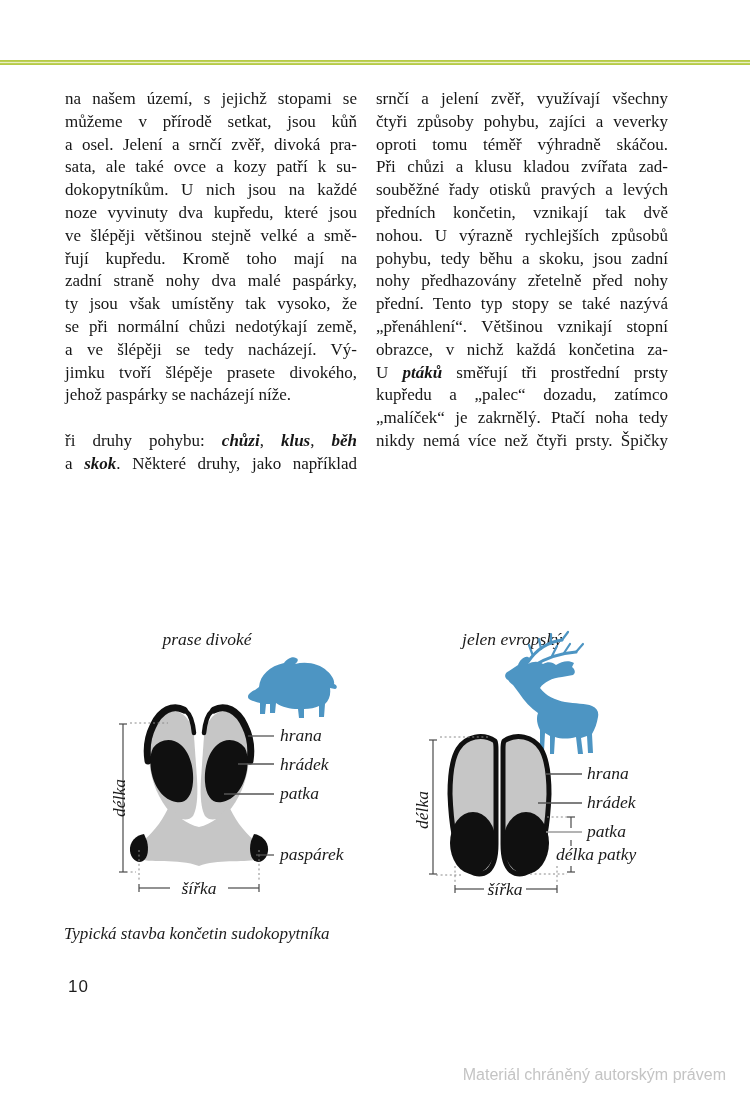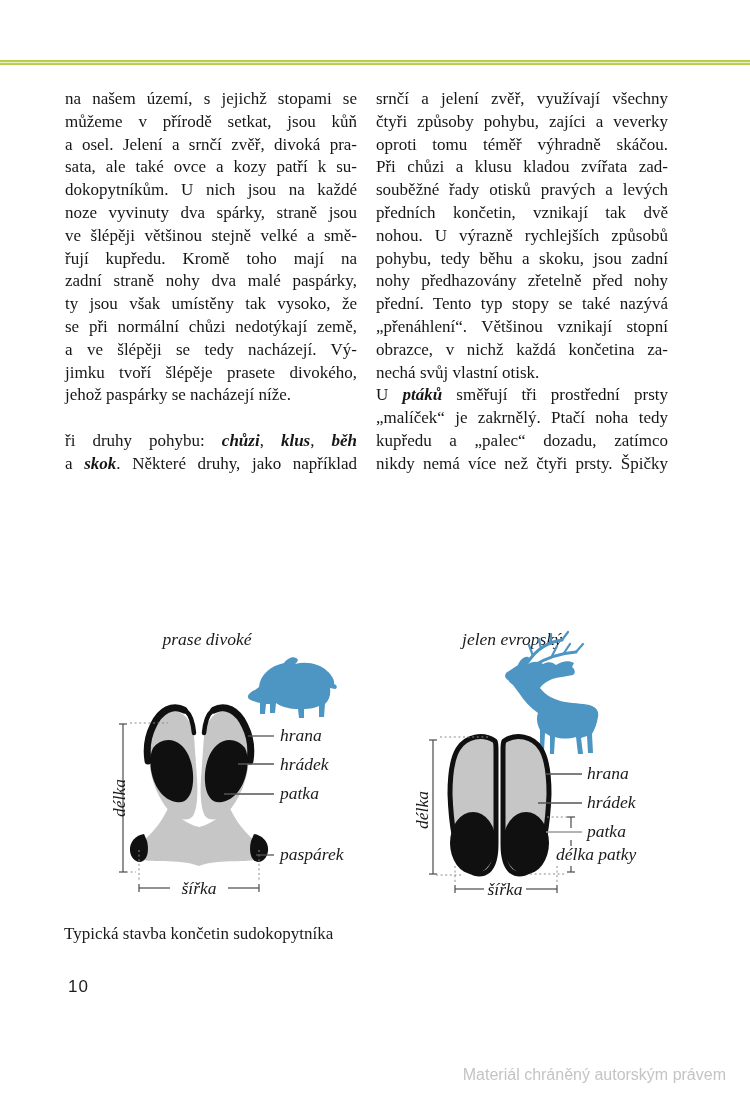--- a/index.html
+++ b/index.html
@@ -20,39 +20,39 @@
   .fig-title,.lbl{font-family:"Liberation Serif", serif;font-style:italic;font-size:17.5px;fill:#1a1a1a;}
   .dimline{stroke:#4a4a4a;stroke-width:1.2;fill:none;}
   .leader{stroke:#555555;stroke-width:1.3;fill:none;}
   .leader.lt{stroke:#9a9a9a;}
   .dotted{stroke:#8a8a8a;stroke-width:1;fill:none;stroke-dasharray:2 2.6;}
   .grayfill{fill:var(--track_gray,#c6c6c6);}
   .blackfill{fill:var(--track_black,#101010);}
   .blackstroke{stroke:var(--track_black,#101010);fill:none;stroke-linecap:round;}
   .bluefill{fill:var(--animal_blue,#4d95c3);}
   .bluestroke{stroke:var(--animal_blue,#4d95c3);fill:none;stroke-linecap:round;}
-  .caption{position:absolute;left:64px;top:924px;font-size:17px;color:#1a1a1a;}
+  .caption{position:absolute;left:64px;top:924px;font-style:italic;font-size:17px;color:#1a1a1a;}
   .page-num{position:absolute;left:68px;top:977px;font-family:"Liberation Sans", sans-serif;font-size:17px;letter-spacing:1px;color:#1c1c1c;}
   .copyright{position:absolute;right:24px;top:1066px;font-family:"Liberation Sans", sans-serif;font-size:16px;color:var(--muted,#c4c4c4);}
 </style>
 </head>
 <body>
 
 <div class="page">
 
   <div class="rule"></div>
 
   <div class="col col-left">
       <div class="para">
         <div class="tline">na našem území, s jejichž stopami se</div>
         <div class="tline">můžeme v přírodě setkat, jsou kůň</div>
         <div class="tline">a osel. Jelení a srnčí zvěř, divoká pra-</div>
         <div class="tline">sata, ale také ovce a kozy patří k su-</div>
         <div class="tline">dokopytníkům. U nich jsou na každé</div>
-        <div class="tline">noze vyvinuty dva spárky, straně jsou</div>
+        <div class="tline">noze vyvinuty dva kupředu, které jsou</div>
         <div class="tline">ve šlépěji většinou stejně velké a smě-</div>
         <div class="tline">řují kupředu. Kromě toho mají na</div>
         <div class="tline">zadní straně nohy dva malé paspárky,</div>
         <div class="tline">ty jsou však umístěny tak vysoko, že</div>
         <div class="tline">se při normální chůzi nedotýkají země,</div>
         <div class="tline">a ve šlépěji se tedy nacházejí. Vý-</div>
         <div class="tline">jimku tvoří šlépěje prasete divokého,</div>
         <div class="tline endline">jehož paspárky se nacházejí níže.</div>
       </div>
       <div class="para gap">
@@ -67,26 +67,25 @@
         <div class="tline">oproti tomu téměř výhradně skáčou.</div>
         <div class="tline">Při chůzi a klusu kladou zvířata zad-</div>
         <div class="tline">souběžné řady otisků pravých a levých</div>
         <div class="tline">předních končetin, vznikají tak dvě</div>
         <div class="tline">nohou. U výrazně rychlejších způsobů</div>
         <div class="tline">pohybu, tedy běhu a skoku, jsou zadní</div>
         <div class="tline">nohy předhazovány zřetelně před nohy</div>
         <div class="tline">přední. Tento typ stopy se také nazývá</div>
         <div class="tline">„přenáhlení“. Většinou vznikají stopní</div>
         <div class="tline">obrazce, v nichž každá končetina za-</div>
-        <div class="tline endline">nechá svůj vlastní otisk.</div>
       </div>
       <div class="para">
         <div class="tline">U <b>ptáků</b> směřují tři prostřední prsty</div>
+        <div class="tline">kupředu a „palec“ dozadu, zatímco</div>
         <div class="tline">„malíček“ je zakrnělý. Ptačí noha tedy</div>
-        <div class="tline">kupředu a „palec“ dozadu, zatímco</div>
         <div class="tline">nikdy nemá více než čtyři prsty. Špičky</div>
       </div>
     </div>
 
   <svg class="fig fig-boar" viewBox="0 0 300 285">
     <text class="fig-title" x="107" y="25" text-anchor="middle">prase divoké</text>
 
     <path class="bluefill" d="M149,79 C146,76 150,72 155,70 L159,67 C160,55 170,46 184,43 C187,39 192,36 196,38 C199,39 198,42 195,44 C207,41 220,44 227,51 C232,55 235,61 234,64 C237,65 238,68 235,69 L230,68 C231,75 229,80 225,84 L224,97 L219,97 L219,86 C215,88 210,89 204,89 L204,98 L199,98 L198,89 C190,89 182,87 176,83 L175,93 L170,93 L170,84 L166,84 L165,94 L160,94 L160,83 C156,82 152,81 149,79 Z"></path>
 
     <g>

